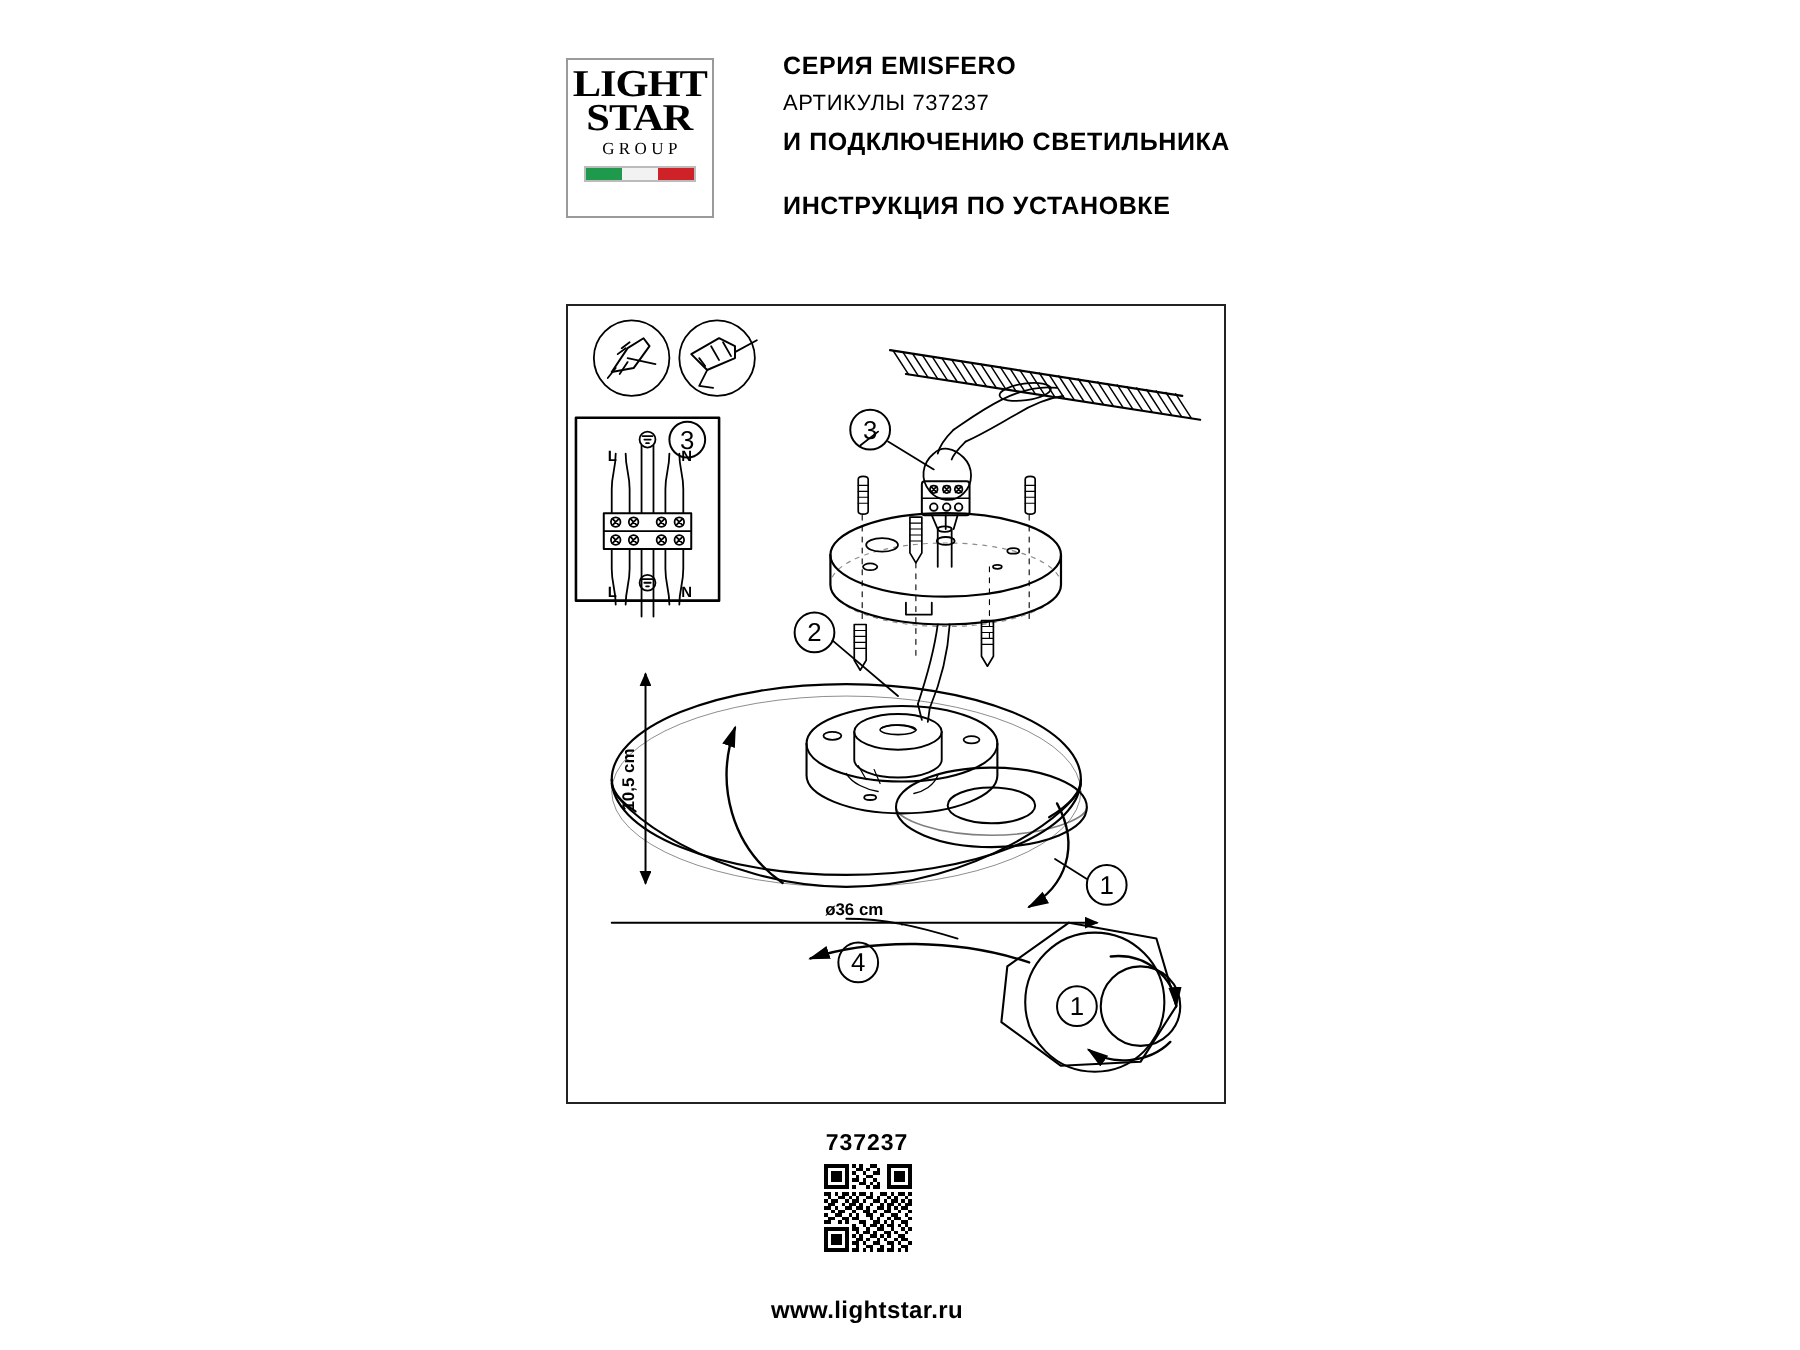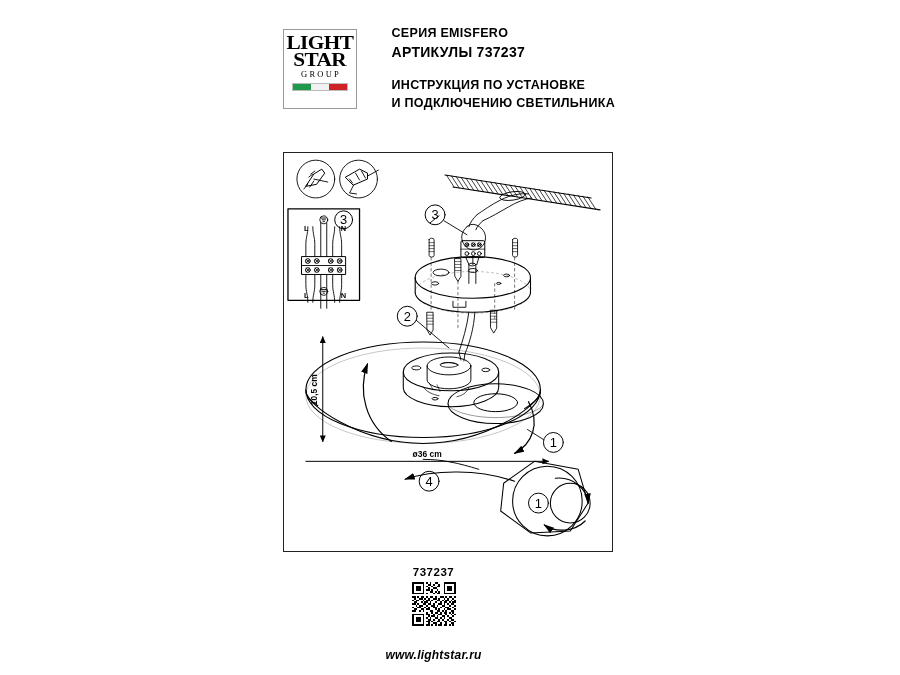--- a/index.html
+++ b/index.html
@@ -77,22 +77,22 @@
     top: 0px;
   }
   .hdr-line1 {
     font-size: 12.5px;
     font-weight: bold;
     letter-spacing: 0.3px;
     line-height: 19px;
     white-space: nowrap;
   }
   .hdr-line2 {
-    font-size: 14px;
-    font-weight: bold;
+    font-size: 11px;
+    font-weight: normal;
     letter-spacing: 0.3px;
     line-height: 19px;
     white-space: nowrap;
   }
   .hdr-title {
     margin-top: 14px;
     font-size: 12.5px;
     font-weight: bold;
     letter-spacing: 0.3px;
     line-height: 18px;
@@ -135,21 +135,20 @@
   #qr-wrap {
     margin: 3px auto 0 auto;
     width: 44px;
     height: 44px;
   }
   #site-url {
     margin-top: 22px;
     font-size: 12px;
     font-weight: bold;
     letter-spacing: 0.2px;
-    font-style: italic;
   }
 </style>
 </head>
 <body>
 
 <div id="header">
 
   <div id="logo-box">
     <div id="logo-inner">
       <div class="logo-word">LIGHT</div>
@@ -159,22 +158,22 @@
         <i style="background:#1f9a4d"></i>
           <i style="background:#f2f2f2"></i>
           <i style="background:#cf2128"></i>
       </div>
     </div>
   </div>
 
   <div id="header-text">
     <div class="hdr-line1">СЕРИЯ EMISFERO</div>
     <div class="hdr-line2">АРТИКУЛЫ 737237</div>
+    <div class="hdr-title" style="margin-top:0">И ПОДКЛЮЧЕНИЮ СВЕТИЛЬНИКА</div>
     <div class="hdr-title">ИНСТРУКЦИЯ ПО УСТАНОВКЕ</div>
-    <div class="hdr-title" style="margin-top:0">И ПОДКЛЮЧЕНИЮ СВЕТИЛЬНИКА</div>
   </div>
 
 </div>
 
 <div id="diagram-frame">
   <svg id="diagram-svg" viewBox="0 0 330 400" xmlns="http://www.w3.org/2000/svg">
     <defs>
       <marker id="arrowEnd" markerWidth="7" markerHeight="7" refX="6" refY="3" orient="auto">
         <path d="M0,0 L7,3 L0,6 z" fill="#000"></path>
       </marker>

